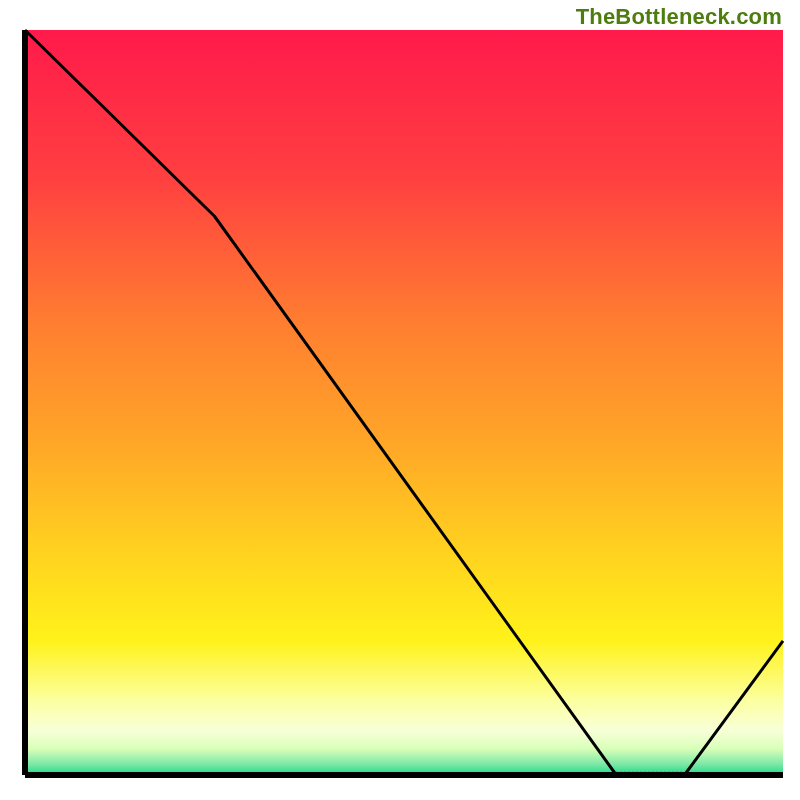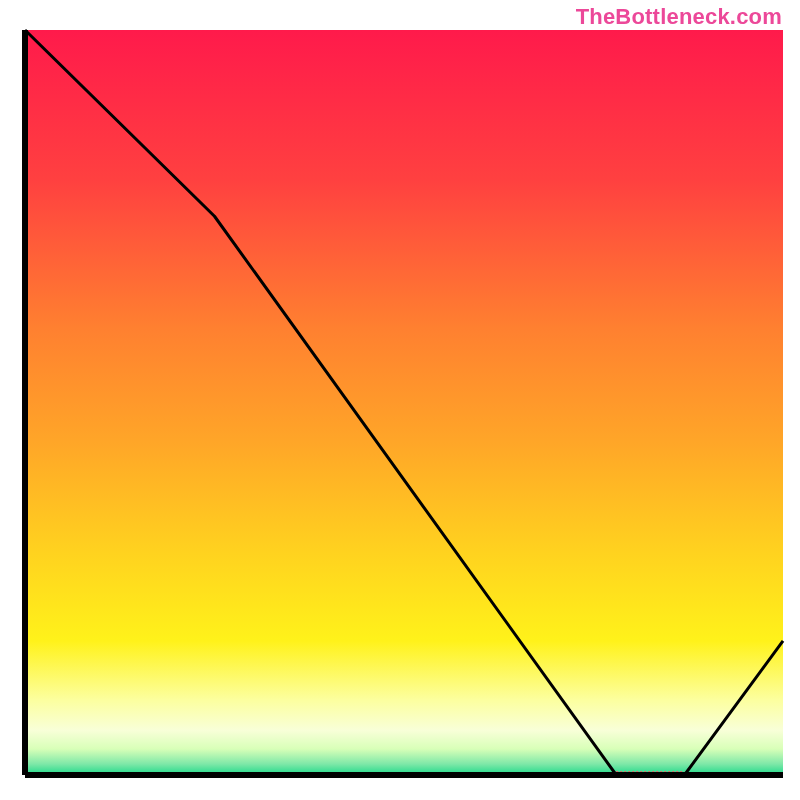--- a/index.html
+++ b/index.html
@@ -15,21 +15,21 @@
     position: relative;
     width: 800px;
     height: 800px;
   }
   .watermark {
     position: absolute;
     top: 4px;
     right: 18px;
     font-size: 22px;
     font-weight: 600;
-    color: #ec4899;
+    color: #4d7c0f;
     letter-spacing: 0.2px;
   }
   svg {
     display: block;
   }
 </style>
 </head>
 <body>
 
 <div class="stage">

